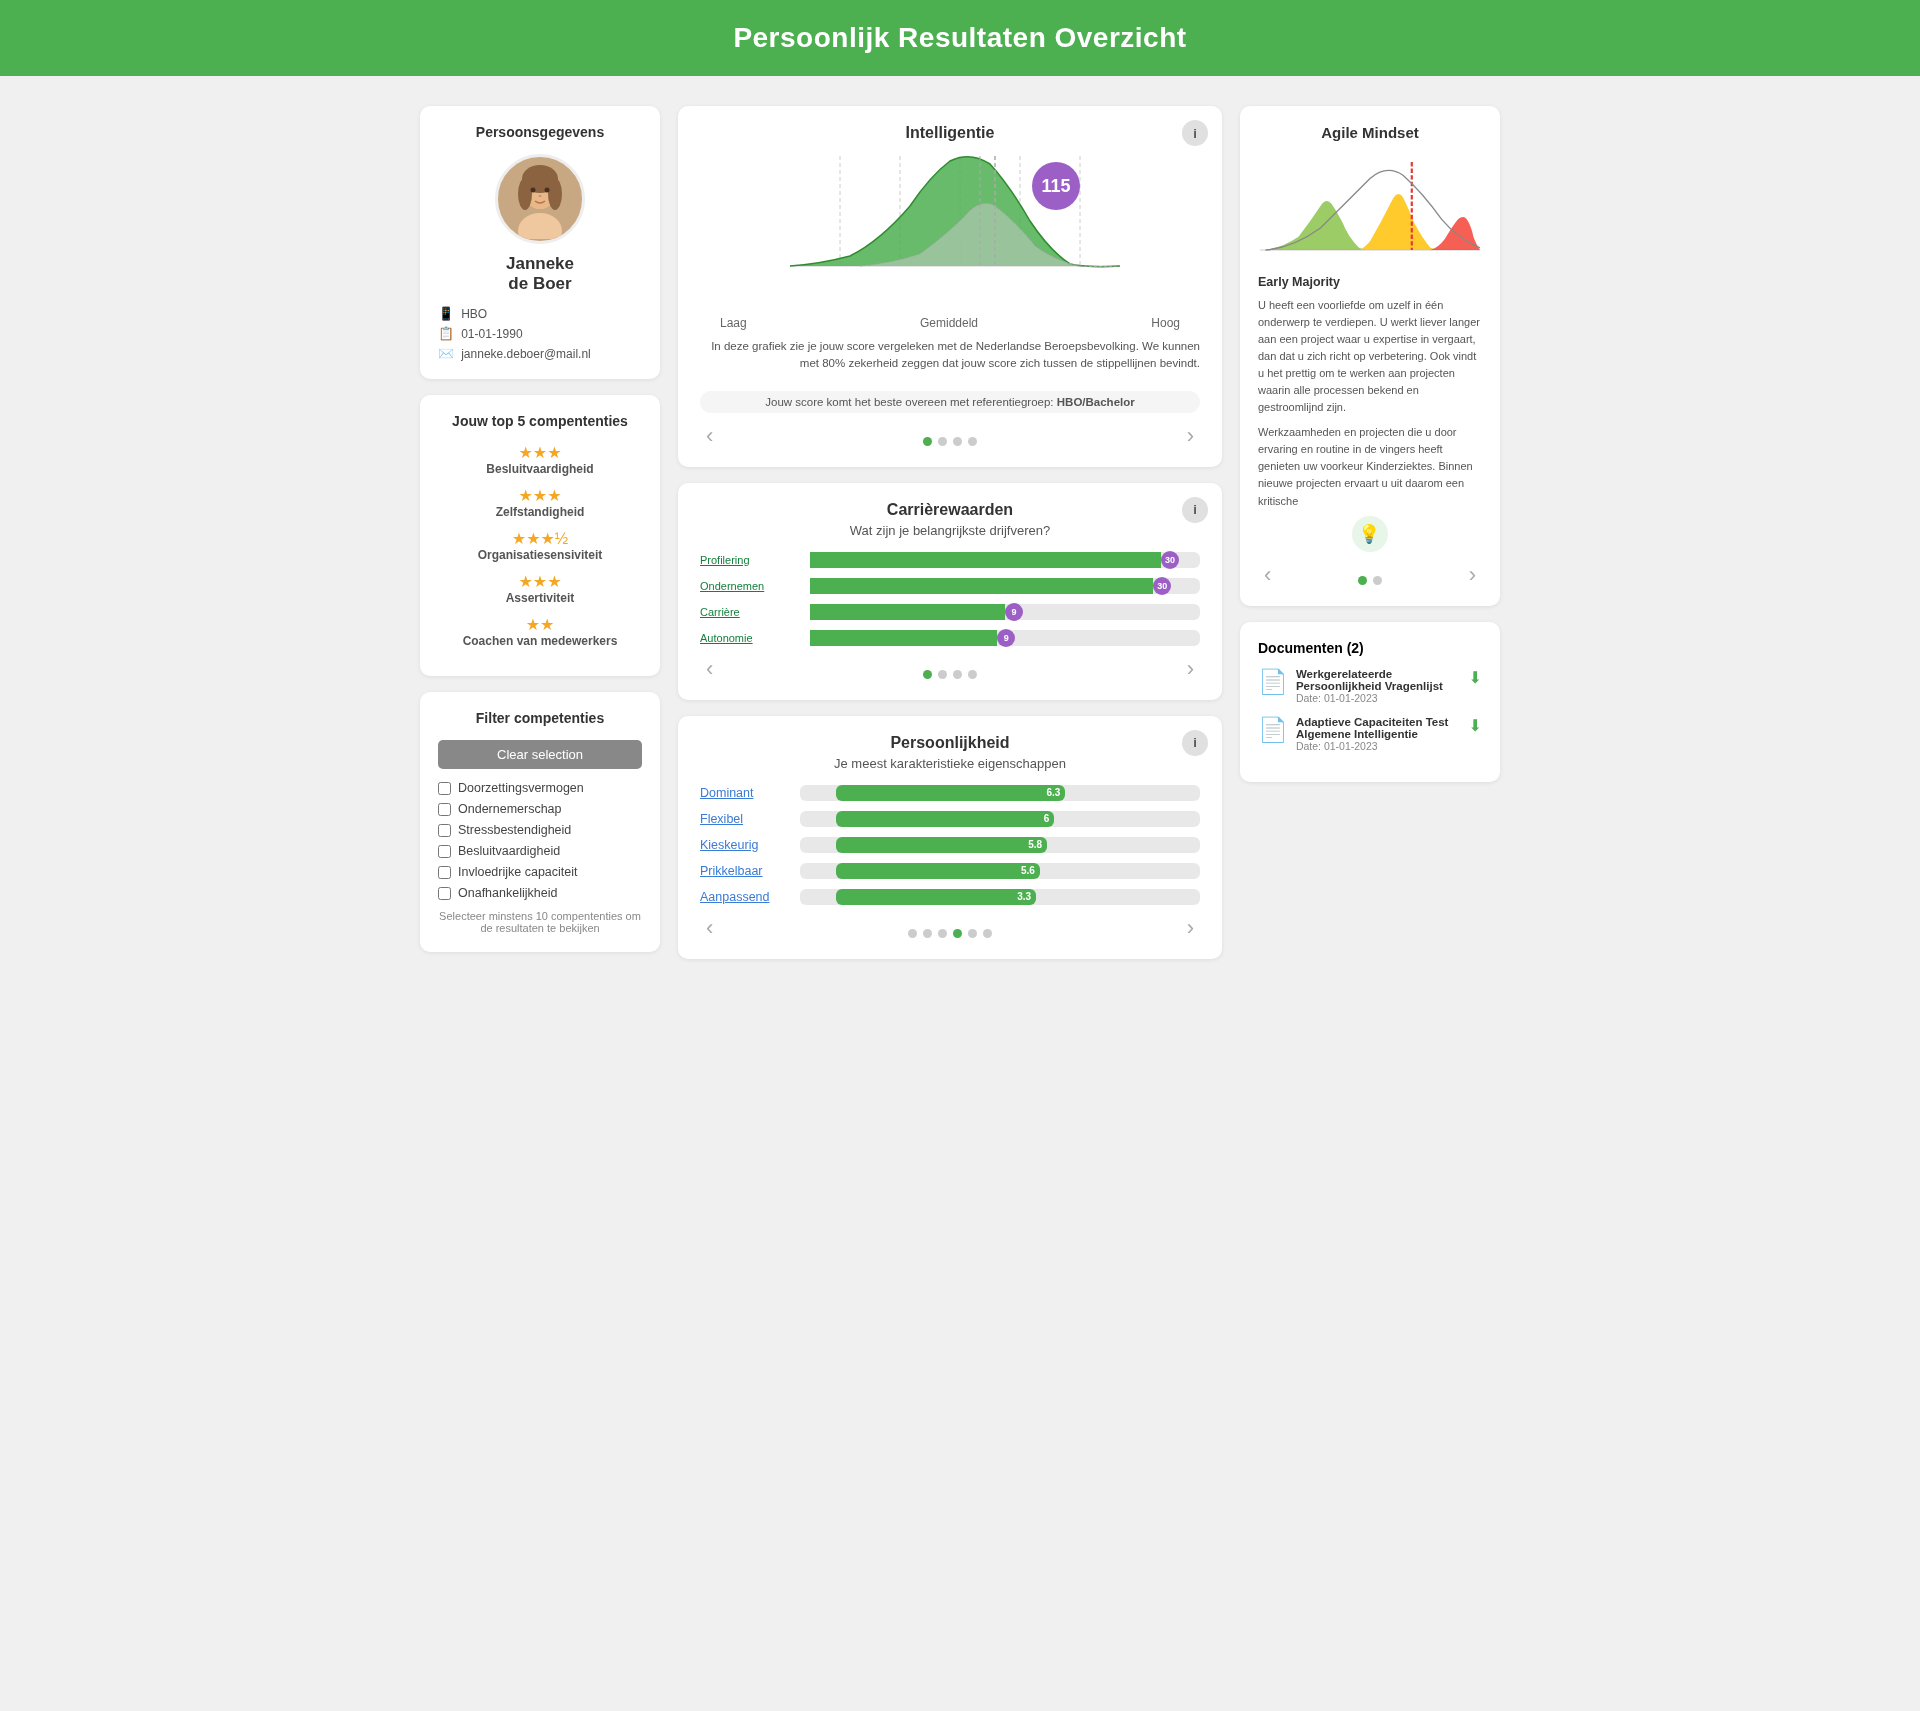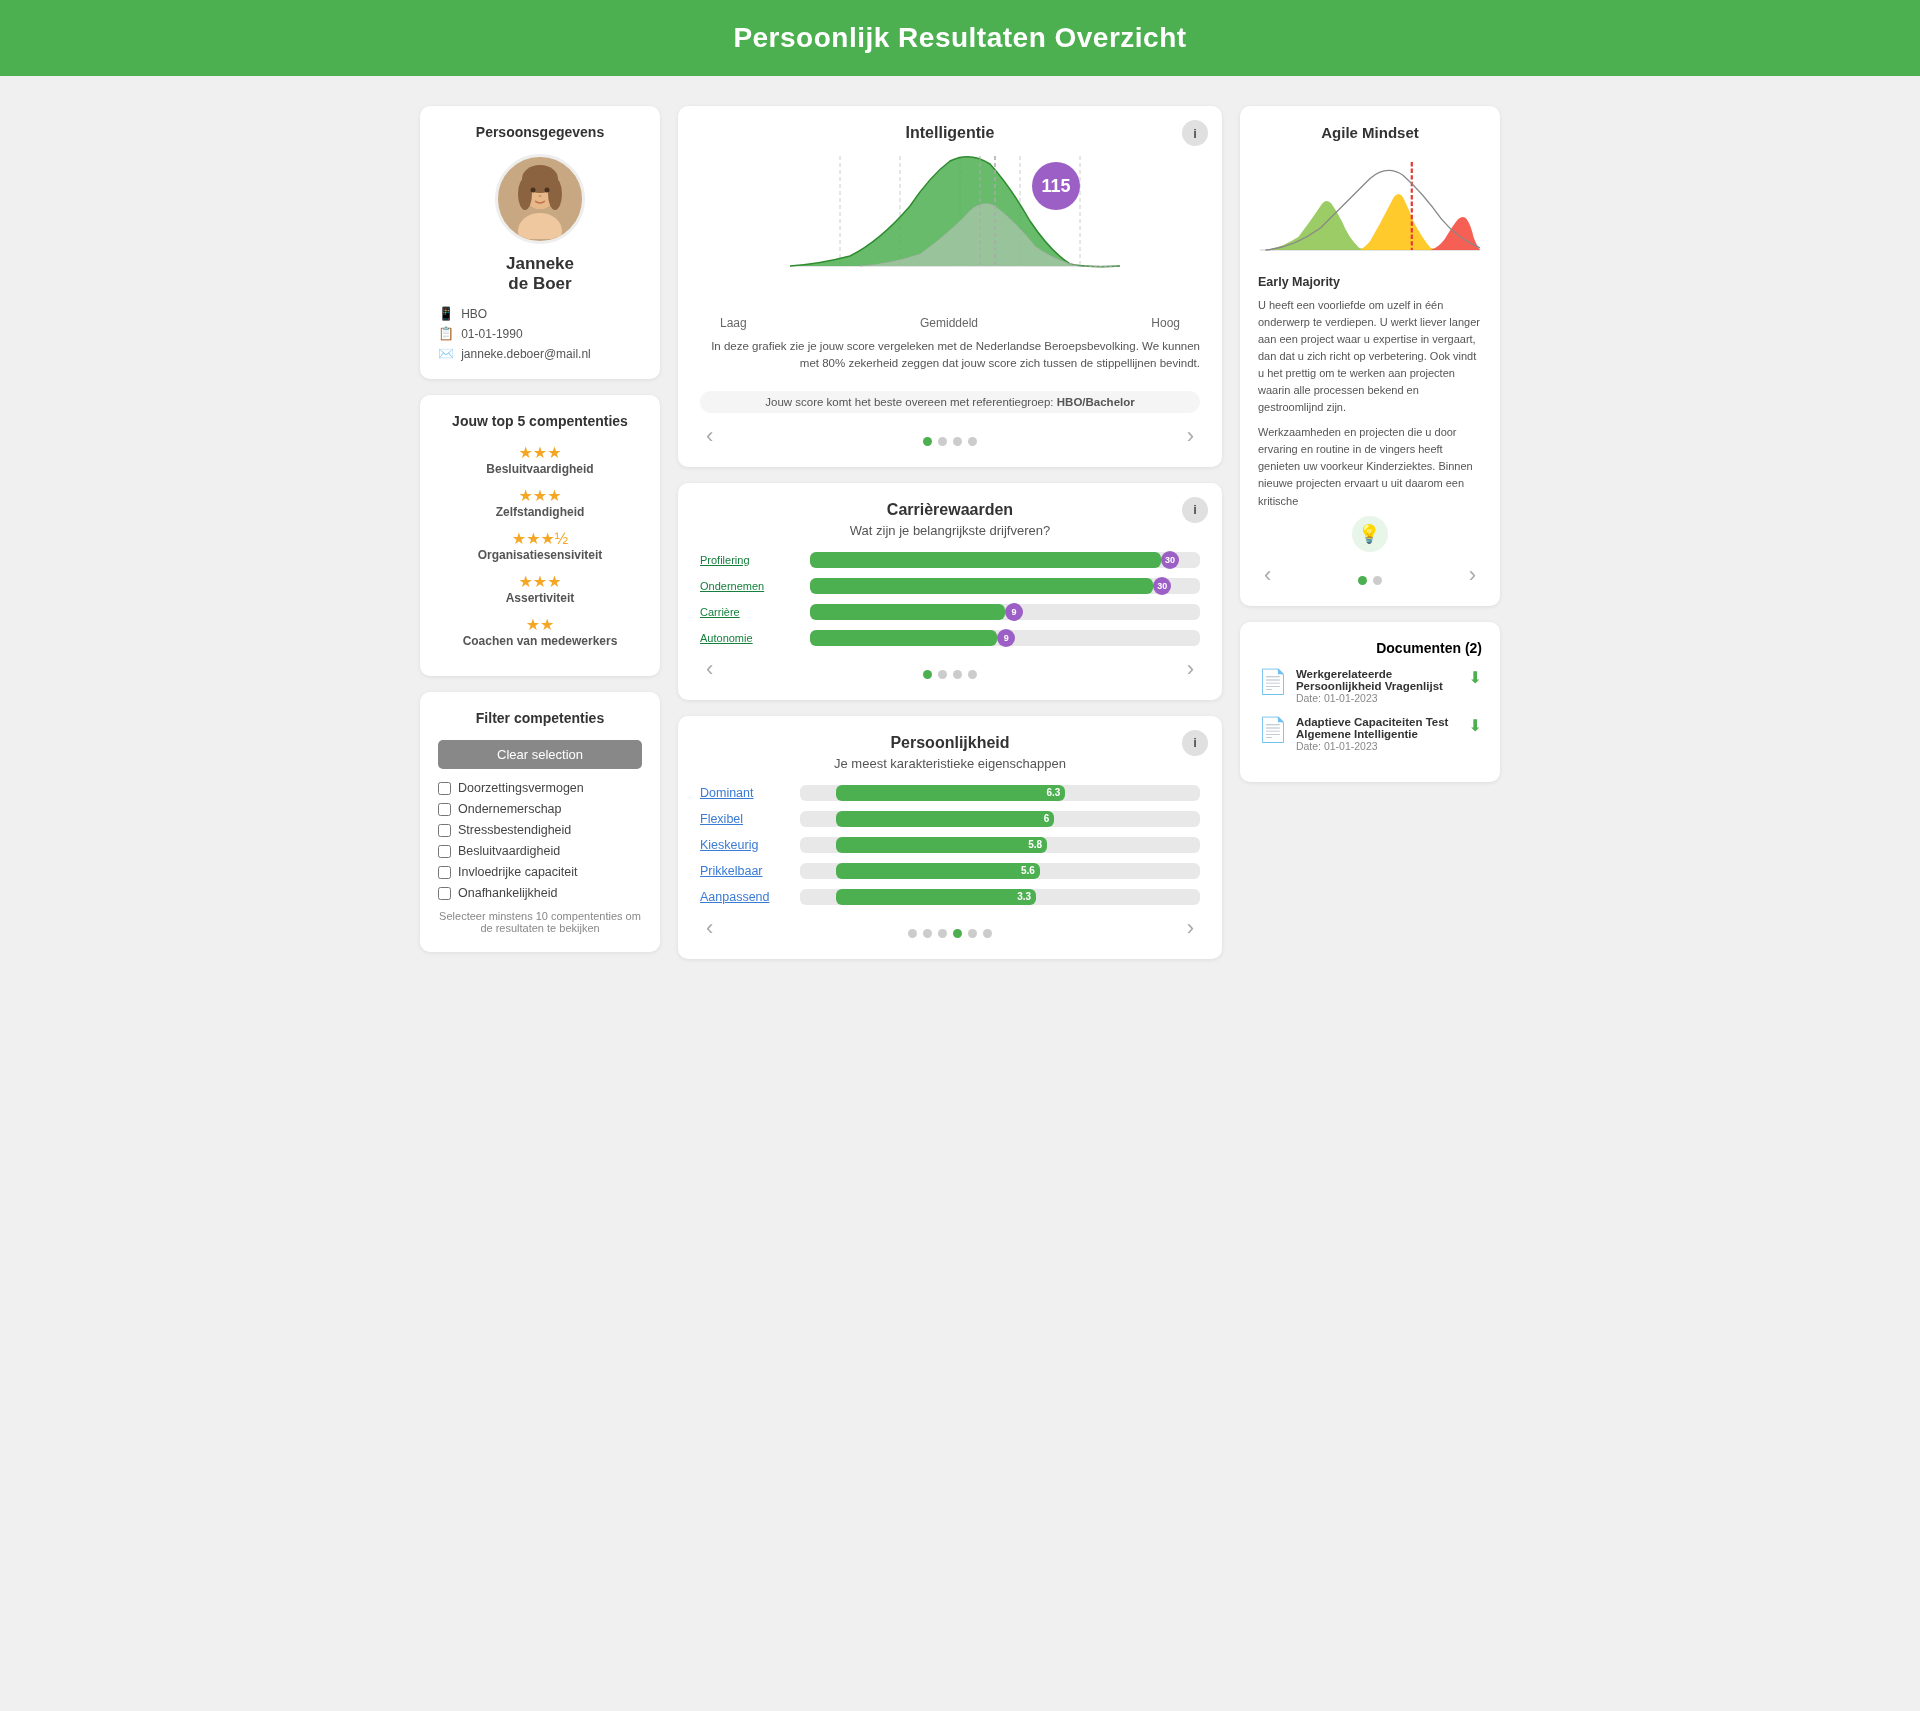--- a/index.html
+++ b/index.html
@@ -275,21 +275,21 @@
     .bar-track {
       flex: 1;
       background: #e8e8e8;
       border-radius: 6px;
       height: 16px;
       position: relative;
       overflow: visible;
     }
     .bar-fill {
       height: 100%;
-      border-radius: 6px;
+      border-radius: 0;
       background: #4caf50;
       position: relative;
       display: flex;
       align-items: center;
       justify-content: flex-end;
     }
     .bar-value {
       position: absolute;
       right: -18px;
       font-size: 10px;
@@ -371,21 +371,21 @@
     }
     .agile-chart {
       width: 100%;
       height: 110px;
       margin-bottom: 10px;
     }
     .docs-card {}
     .docs-title {
       font-size: 14px;
       font-weight: 700;
-      text-align: right;
+      text-align: left;
       margin-bottom: 12px;
     }
     .doc-item {
       display: flex;
       align-items: flex-start;
       gap: 8px;
       margin-bottom: 12px;
     }
     .doc-icon {
       color: #4caf50;

